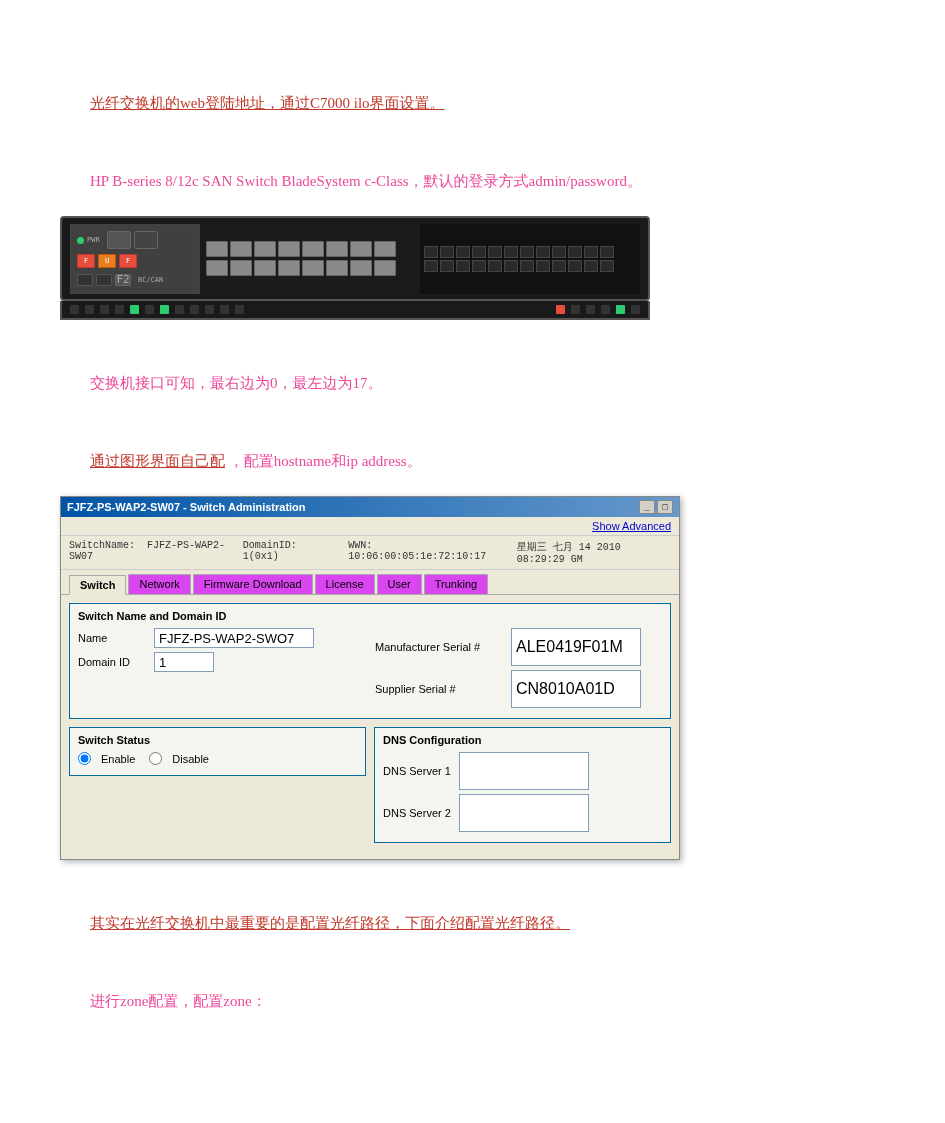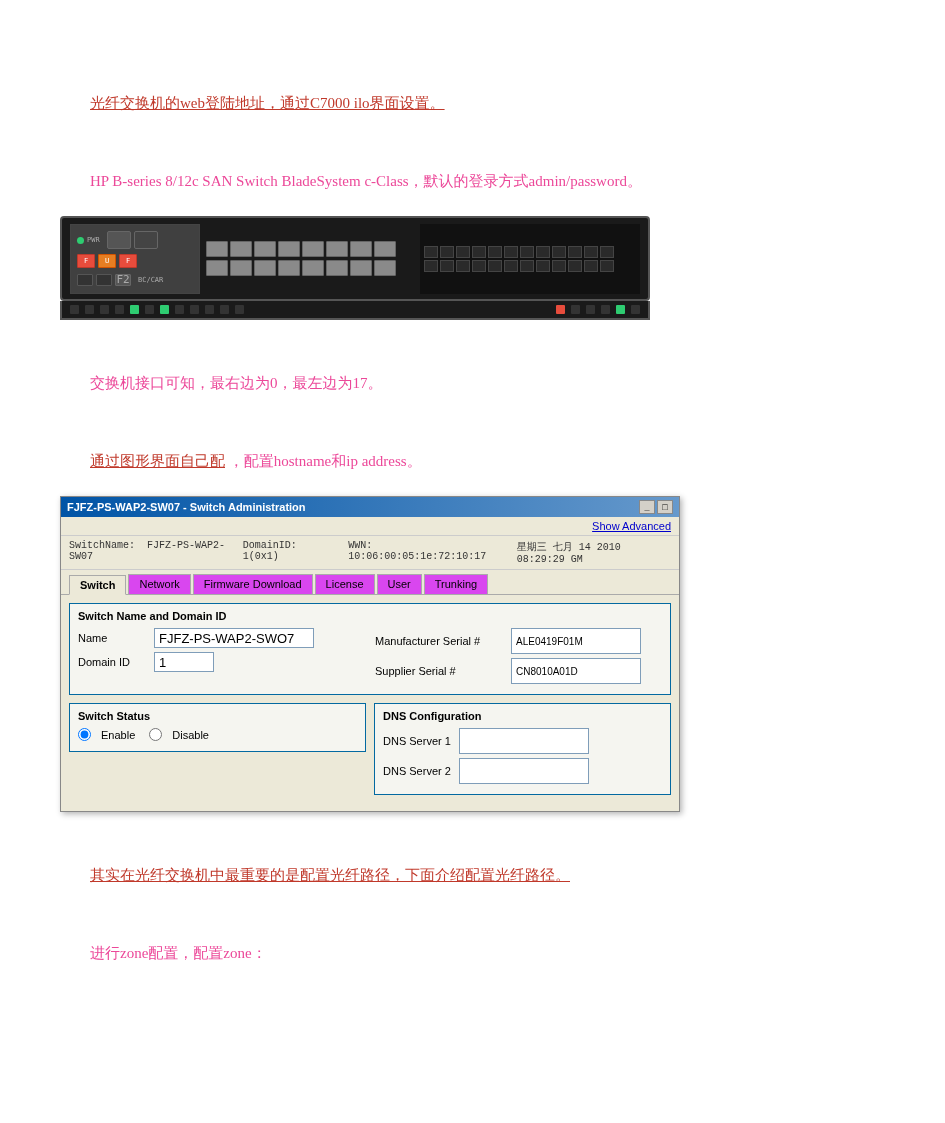--- a/index.html
+++ b/index.html
@@ -218,22 +218,22 @@
       border: 1px solid #7f9db9;
       background: #fff;
       padding: 1px 4px;
       font-size: 13px;
       height: 20px;
       width: 160px;
     }
     .form-input-wide {
       border: 1px solid #7f9db9;
       background: #fff;
-      padding: 12px 4px;
-      font-size: 10px;
+      padding: 18px 4px;
+      font-size: 16px;
       height: 18px;
       width: 130px;
     }
     .two-columns {
       display: flex;
       gap: 10px;
     }
     .col-left { flex: 1; }
     .col-right { flex: 1; }
     .radio-label {

